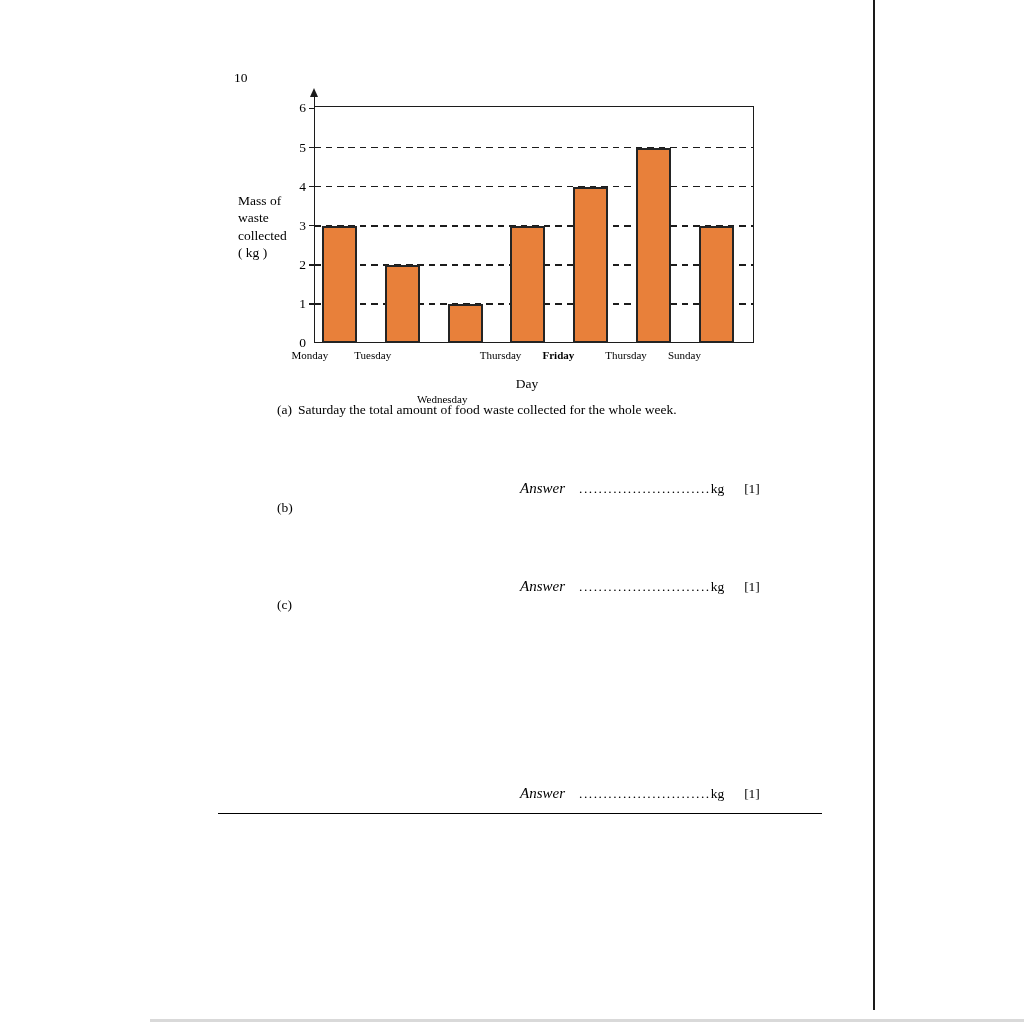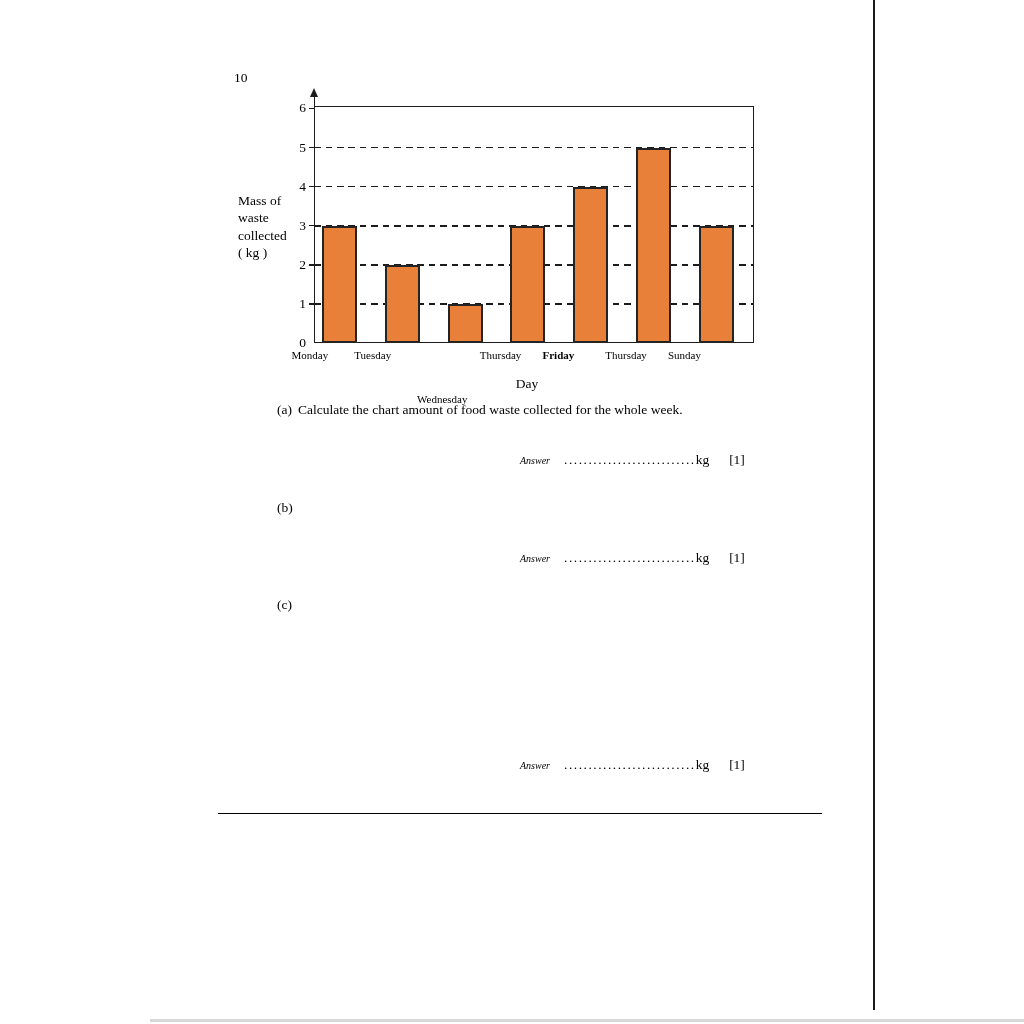--- a/index.html
+++ b/index.html
@@ -40,21 +40,21 @@
   .part-text-a  { left:298px; top:402px; width:518px; }
   .part-label-b { left:253px; top:500px; }
   .part-text-b  { left:298px; top:500px; width:518px; }
   .part-label-c { left:253px; top:597px; }
   .part-text-c  { left:298px; top:597px; width:518px; }
 
   .answer-row { display:flex; align-items:baseline; }
   .answer-row-a { left:520px; top:452px; }
   .answer-row-b { left:520px; top:550px; }
   .answer-row-c { left:520px; top:757px; }
-  .answer-word { font-style:italic; font-size:10px; }
+  .answer-word { font-style:italic; font-size:15px;margin-top:28px; }
   .answer-dots { font-size:13.5px; letter-spacing:1.5px; margin-left:14px; }
   .answer-unit { font-size:13.5px; margin-left:0;text-align:center; }
   .answer-marks { font-size:13.5px; margin-left:20px; }
 </style>
 </head>
 <body>
 
 <div class="page">
 
   <div class="abs page-edge"></div>
@@ -101,21 +101,21 @@
       <div class="day-label" style="left: 291.5px; top: 347px;">Monday</div>
       <div class="day-label" style="left: 354.25px; top: 347px;">Tuesday</div>
       <div class="day-label" style="left: 417px; top: 347px; margin-top: 44px;">Wednesday</div>
       <div class="day-label" style="left: 479.75px; top: 347px; font-family: Liberation Serif, serif;">Thursday</div>
       <div class="day-label" style="left: 542.5px; top: 347px; font-weight: bold;">Friday</div>
       <div class="day-label" style="left: 605.25px; top: 347px;">Thursday</div>
       <div class="day-label" style="left: 668px; top: 347px;">Sunday</div>
     </div>
 
   <div class="abs txt bold part-label-a">(a)</div>
-  <div class="abs txt part-text-a">Calculate the chart amount of food waste collected for the whole week.</div>
+  <div class="abs txt part-text-a">Saturday the total amount of food waste collected for the whole week.</div>
   <div class="abs answer-row answer-row-a">
     <span class="answer-word">Answer</span>
     <span class="answer-dots">...........................</span>
     <span class="answer-unit">kg</span>
     <span class="answer-marks">[1]</span>
   </div>
 
   <div class="abs txt bold part-label-b">(b)</div>
   <div class="abs answer-row answer-row-b">
     <span class="answer-word">Answer</span>

